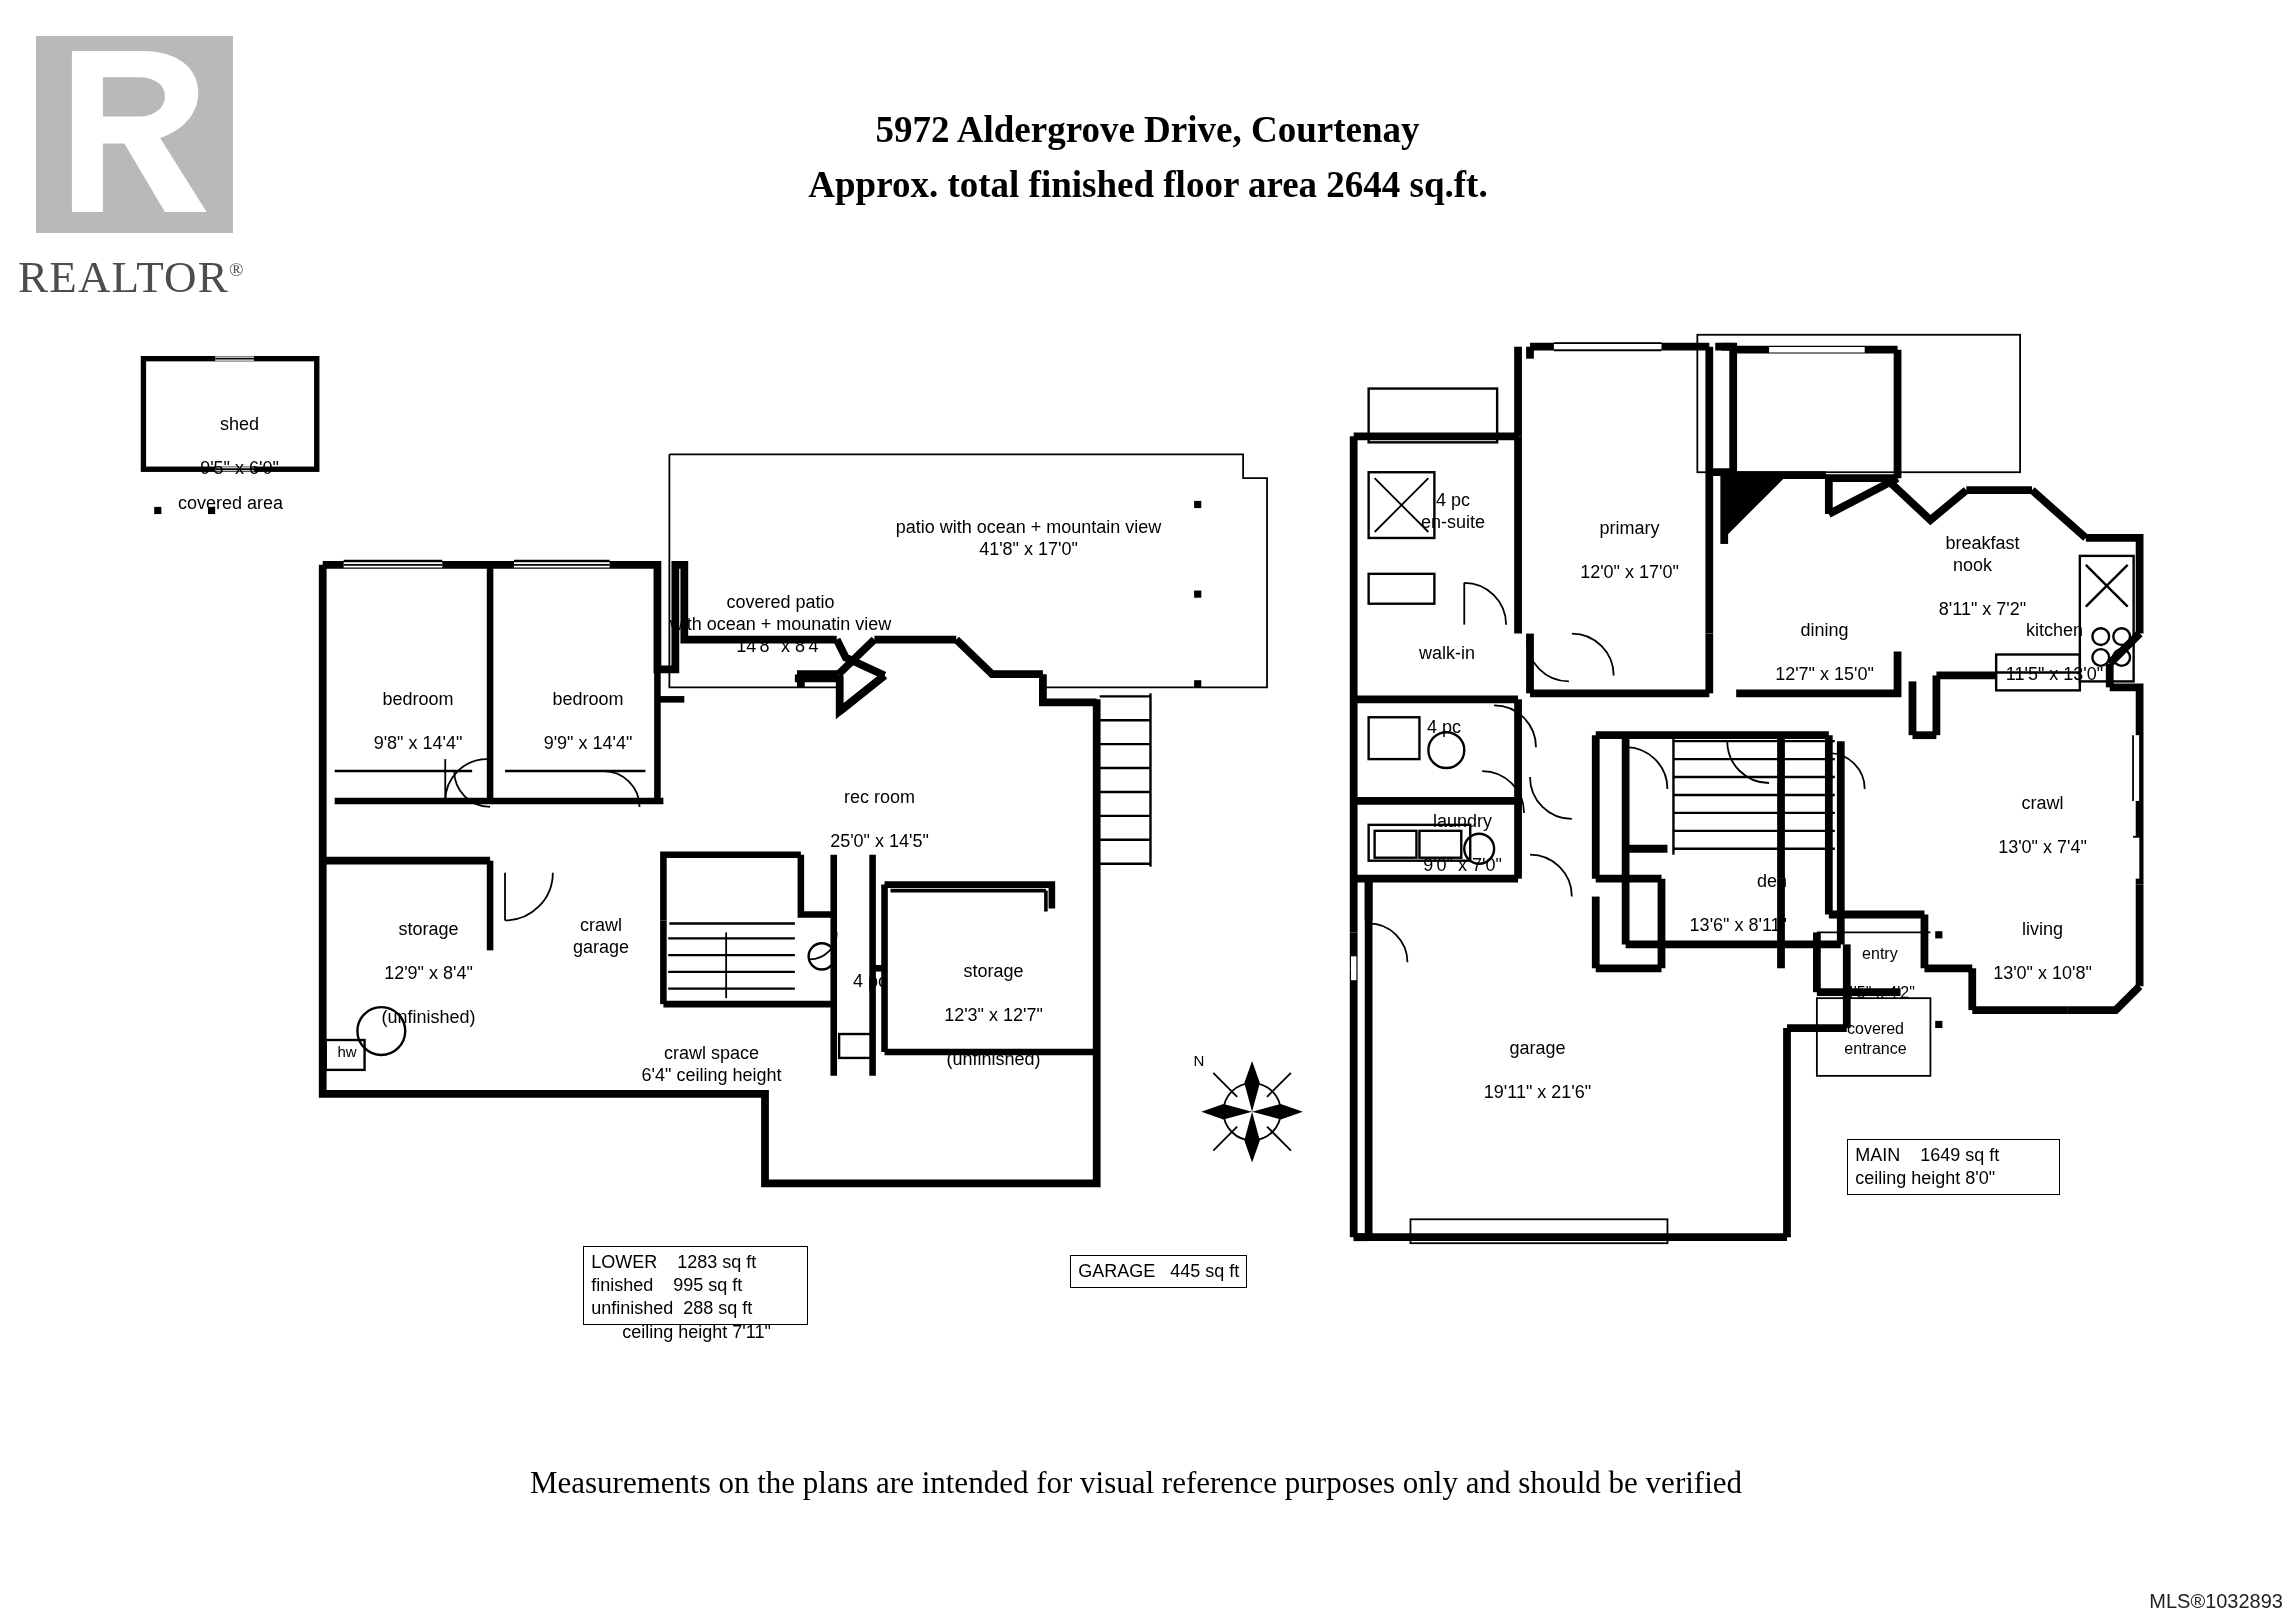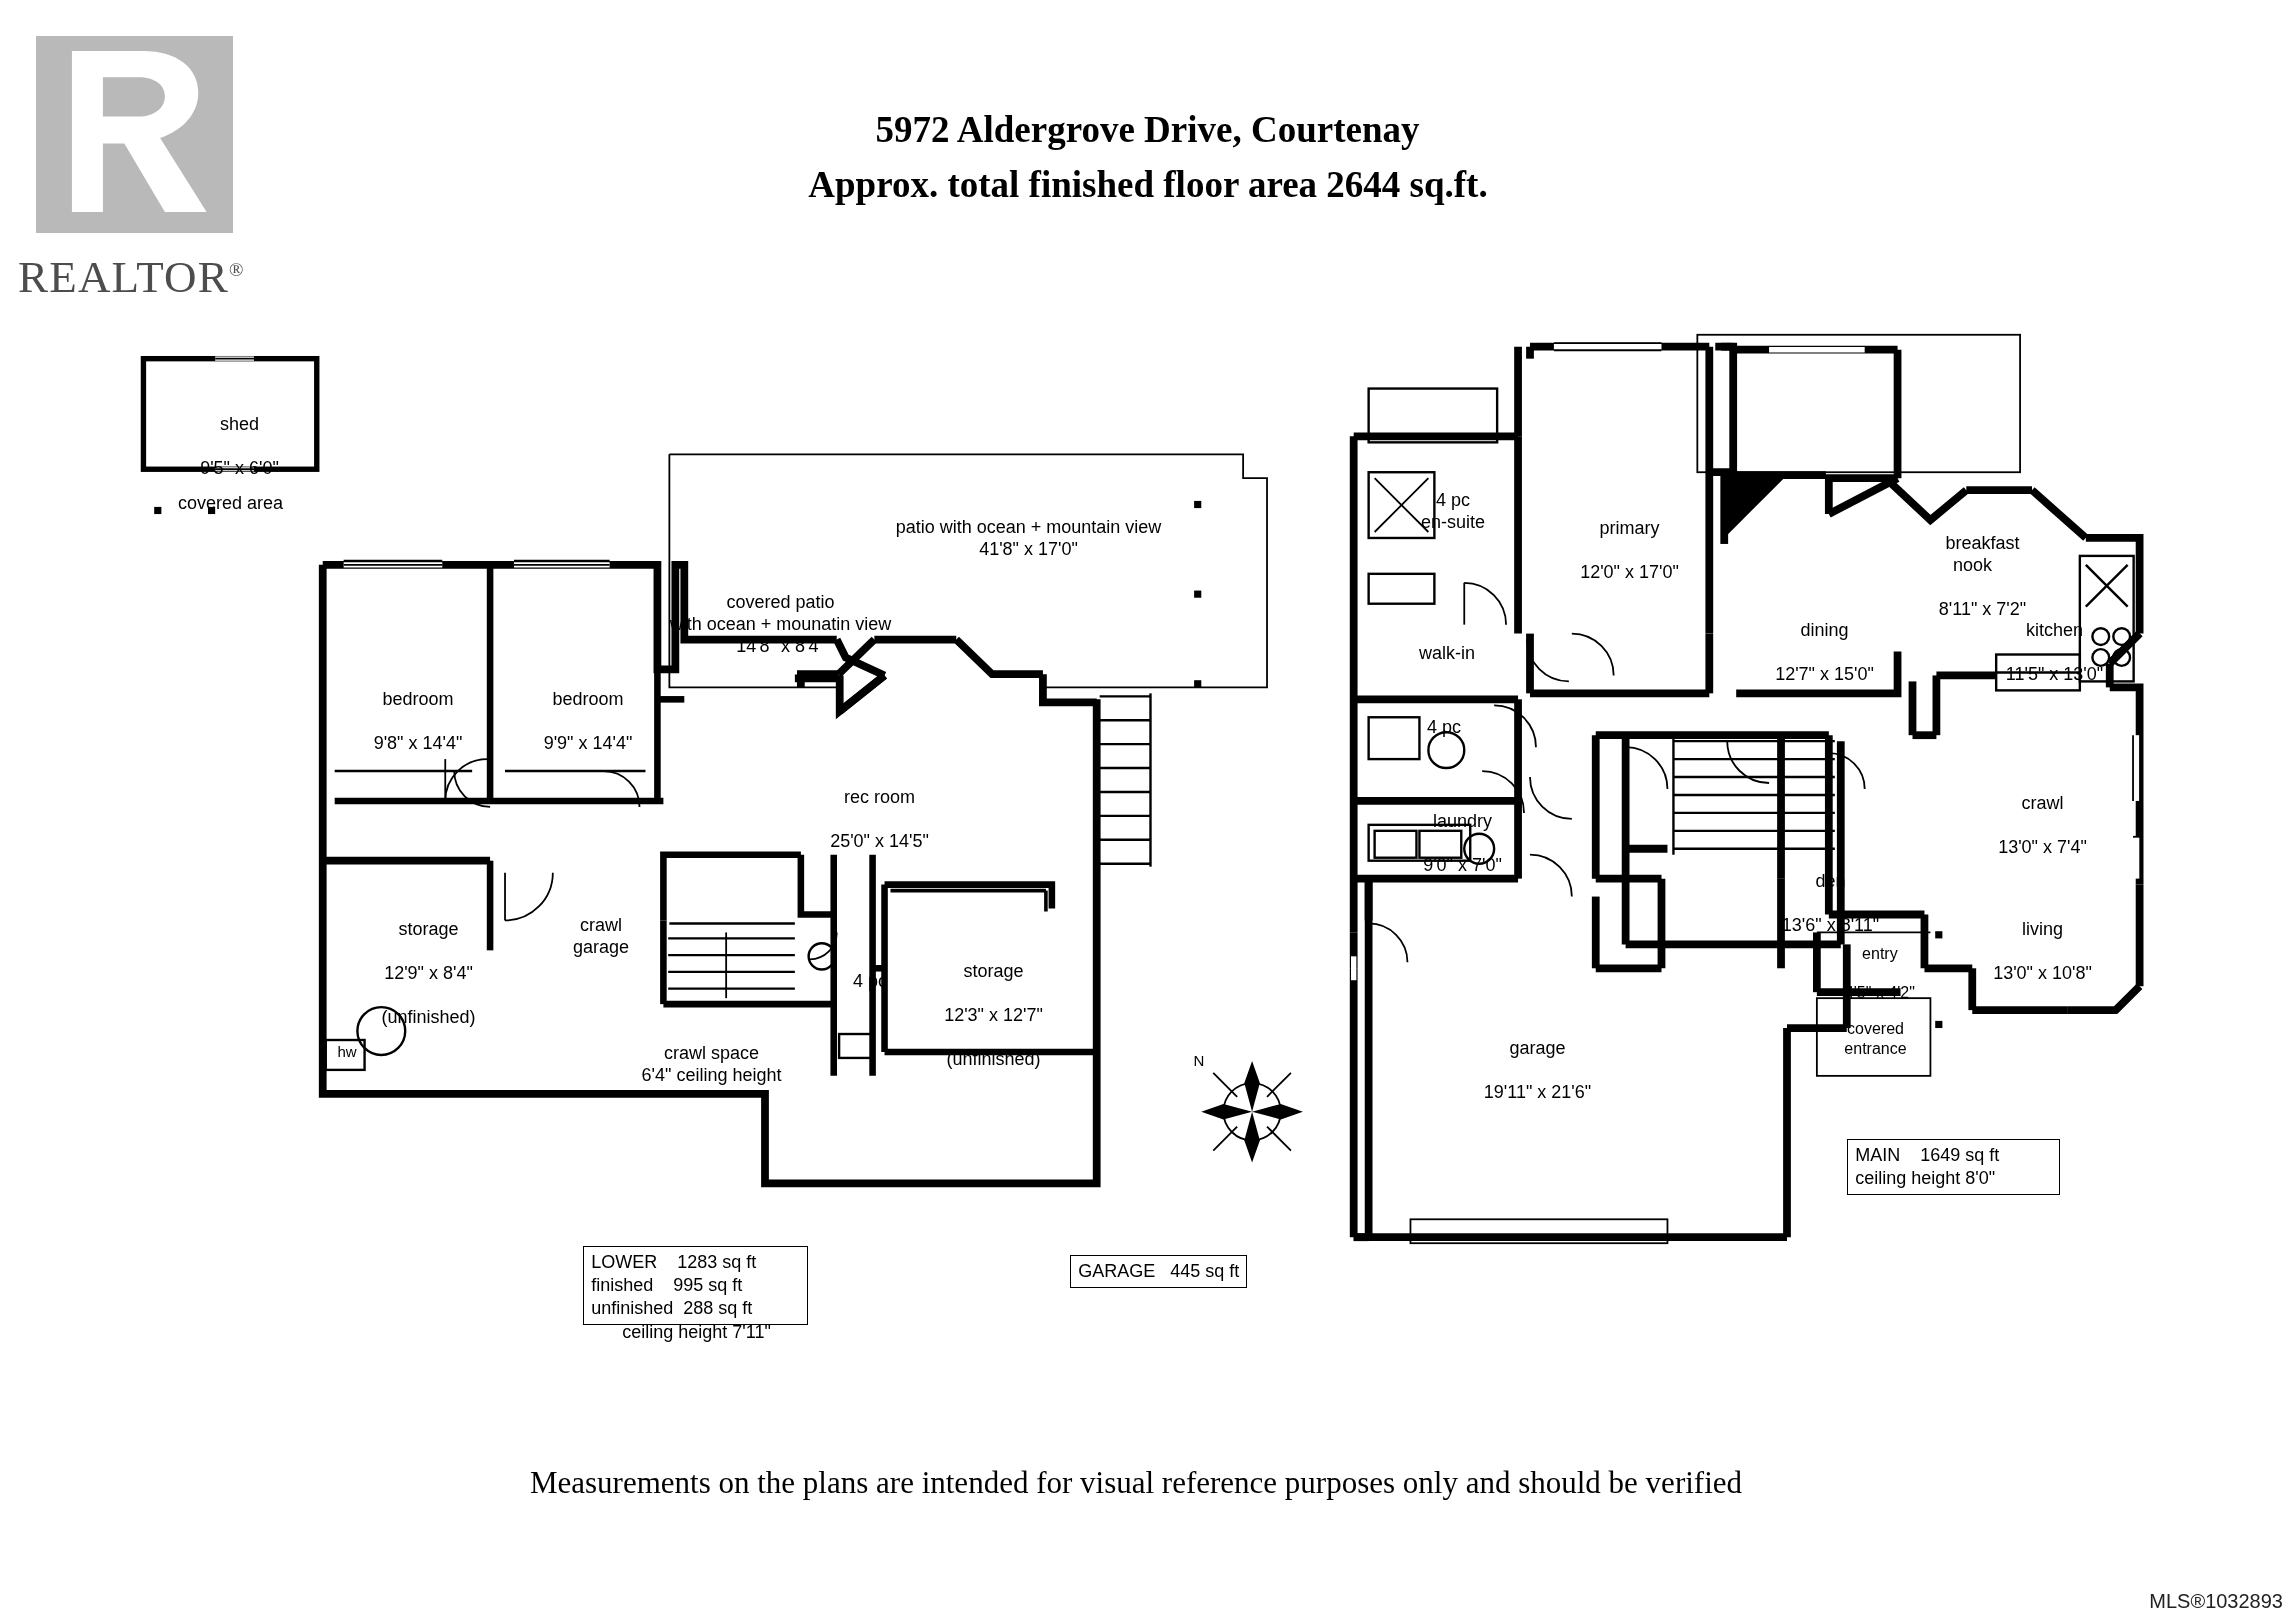--- a/index.html
+++ b/index.html
@@ -449,21 +449,21 @@
     <span>11'5" x 13'0"</span>
   </div>
   <div class="lbl" style="left:1955px; top:771px; width:155px;">
     <span>crawl</span><br>
     <span>13'0" x 7'4"</span>
   </div>
   <div class="lbl" style="left:1955px; top:897px; width:155px;">
     <span>living</span><br>
     <span>13'0" x 10'8"</span>
   </div>
-  <div class="lbl" style="left:1734px; top:849px; width:173px;">
+  <div class="lbl" style="left:1614px; top:849px; width:173px;text-align:right;">
     <span>den</span><br>
     <span>13'6" x 8'11"</span>
   </div>
   <div class="lbl" style="left:1372px; top:789px; width:161px;">
     <span>laundry</span><br>
     <span>9'0" x 7'0"</span>
   </div>
   <div class="lbl sm" style="left:1805px; top:924px; width:132px;">
     <span>entry</span><br>
     <span>4'5" x 4'2"</span>

